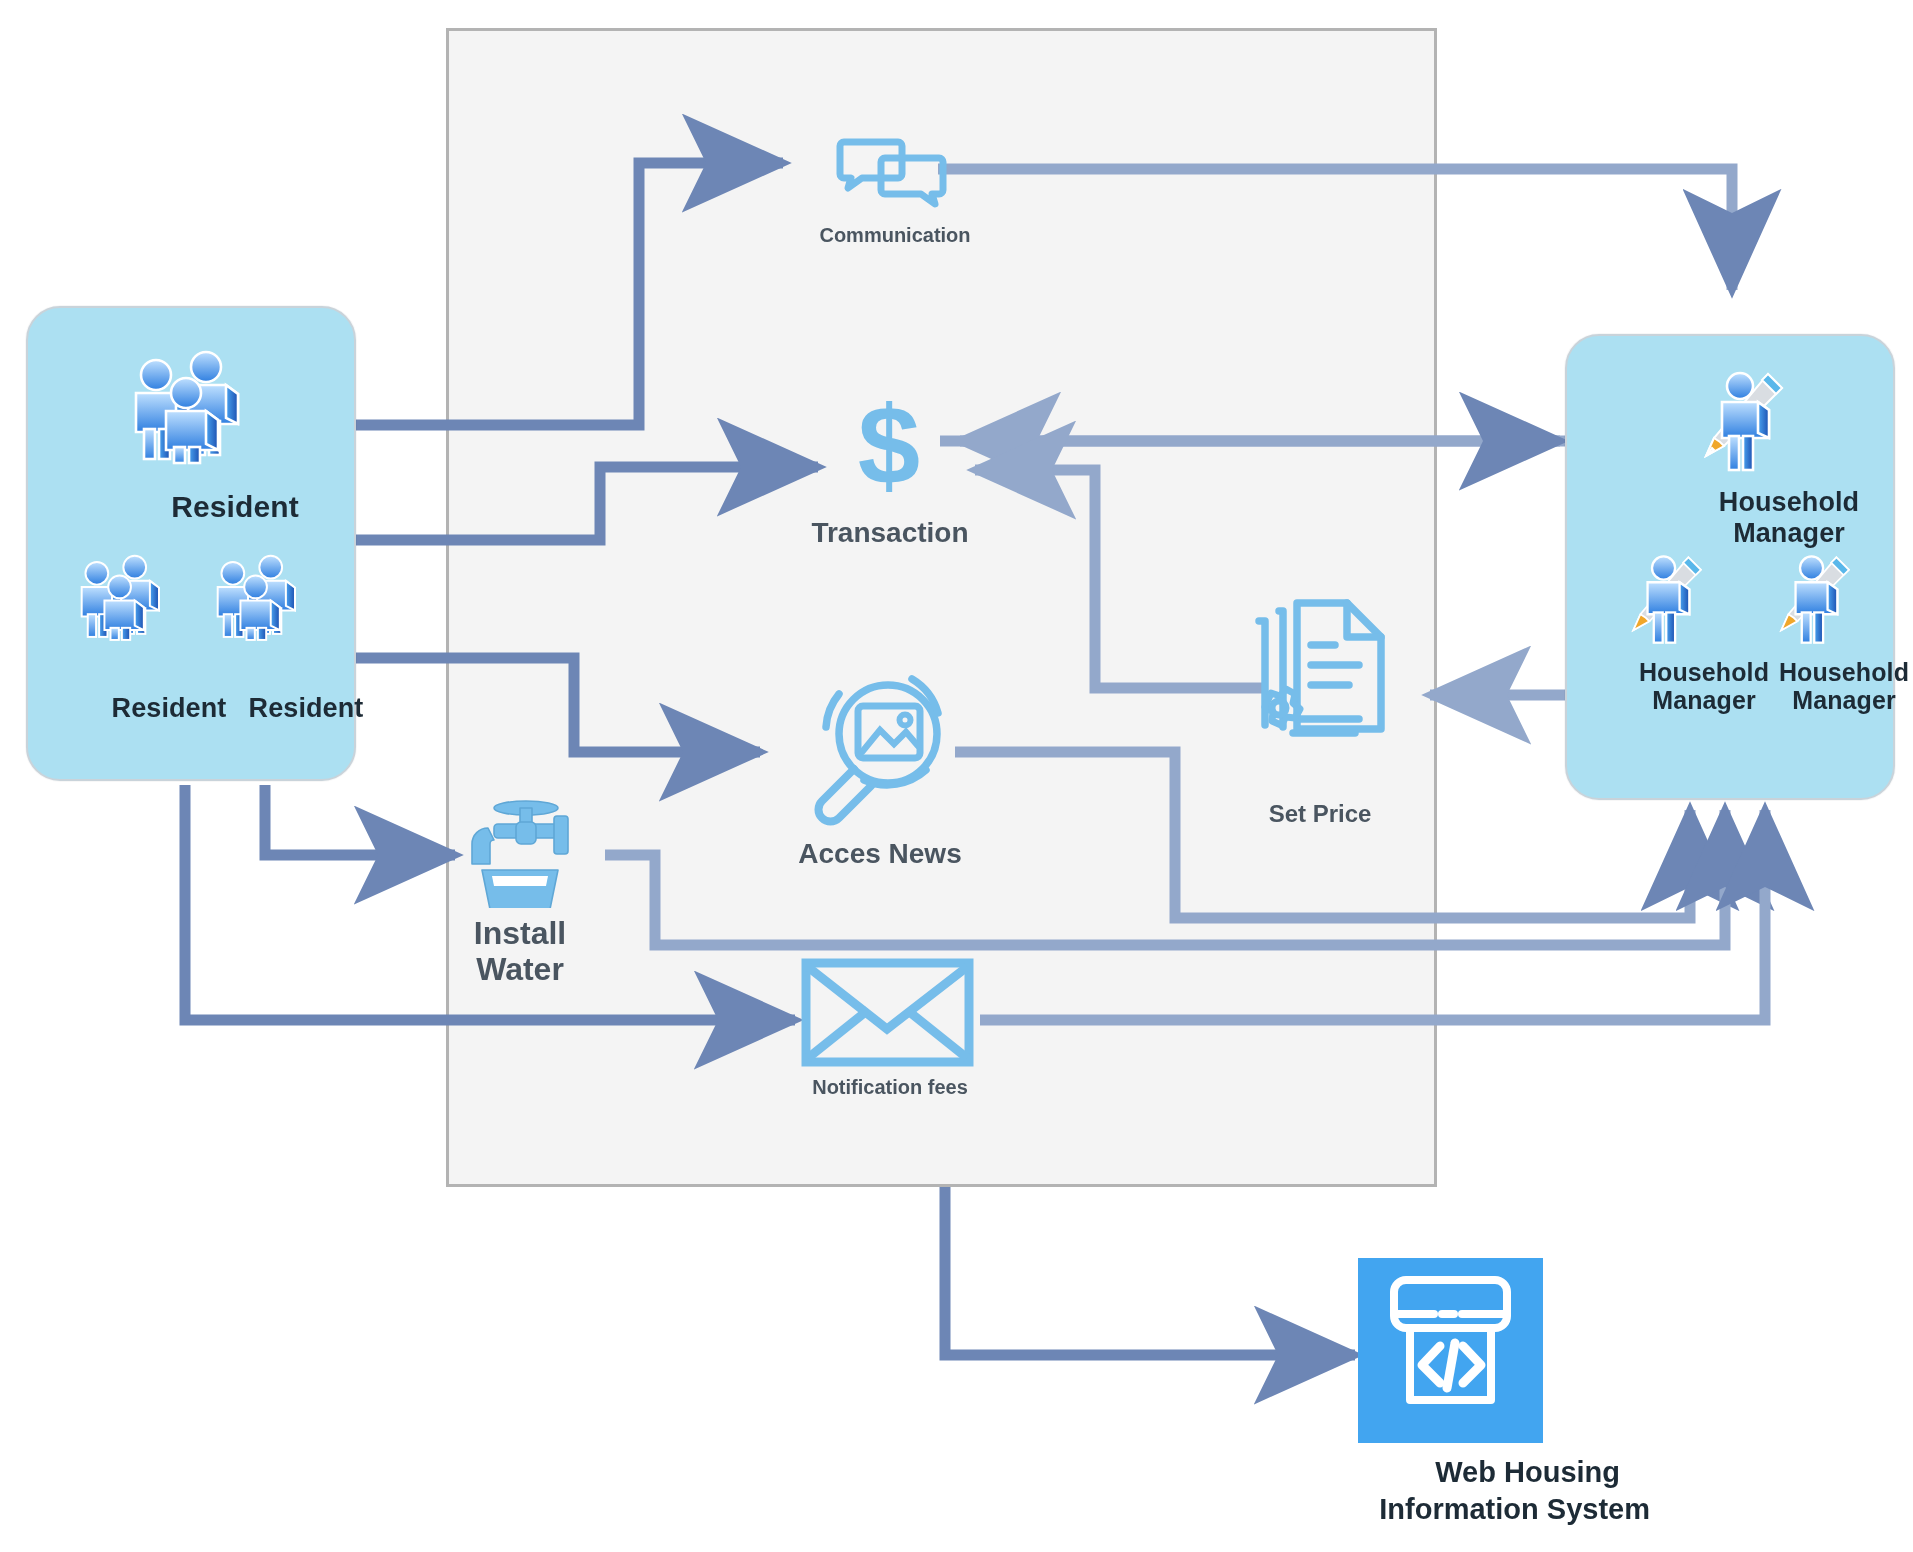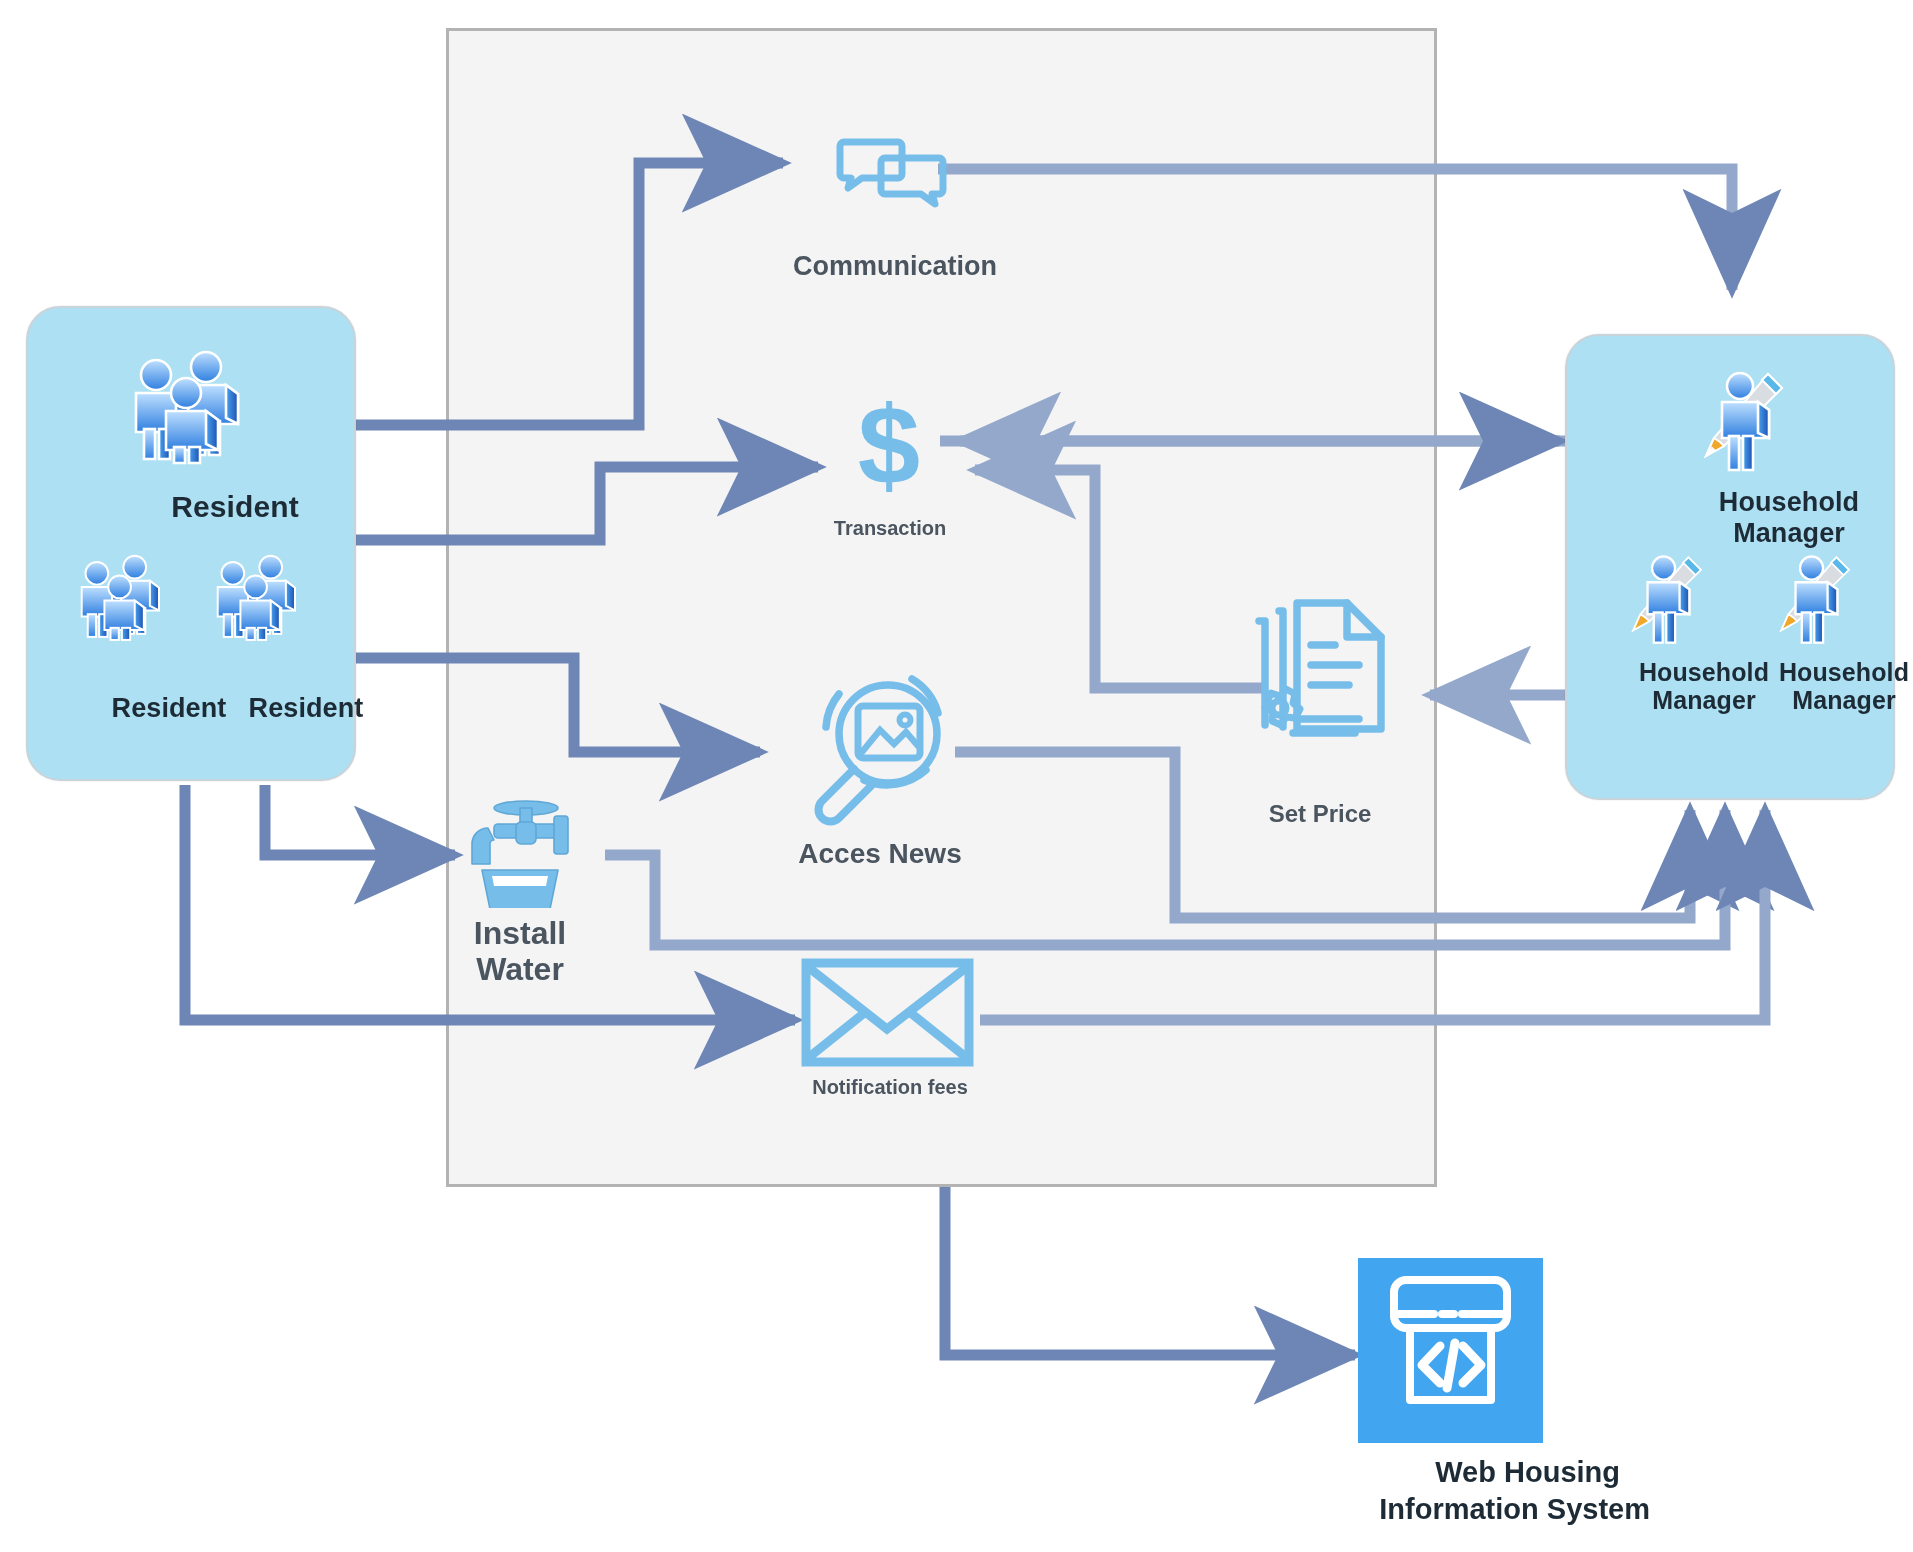--- a/index.html
+++ b/index.html
@@ -244,28 +244,28 @@
 Manager</div>
 
   <div class="icon-holder" style="left:836px;top:134px;width:115px;height:75px;">
     <svg viewBox="0 0 115 75" width="115" height="75" xmlns="http://www.w3.org/2000/svg">
       <g fill="none" stroke="#76bdea" stroke-width="7" stroke-linejoin="round" stroke-linecap="round">
         <path d="M8,8 h54 a4,4 0 0 1 4,4 v28 a4,4 0 0 1 -4,4 h-36 l-14,10 l3,-10 h-7 a4,4 0 0 1 -4,-4 v-28 a4,4 0 0 1 4,-4 z"></path>
         <path d="M49,24 h54 a4,4 0 0 1 4,4 v28 a4,4 0 0 1 -4,4 h-7 l3,10 l-14,-10 h-36 a4,4 0 0 1 -4,-4 v-28 a4,4 0 0 1 4,-4 z"></path>
       </g>
     </svg>
   </div>
-  <div class="node-label" style="left:700px;top:251px;width:390px;font-size:27px;">Communication</div>
+  <div class="node-label" style="left:700px;top:224px;width:390px;font-size:20px;">Communication</div>
 
   <div class="icon-holder" style="left:843px;top:388px;width:92px;height:112px;">
     <svg viewBox="0 0 92 112" width="92" height="112" xmlns="http://www.w3.org/2000/svg">
       <text x="46" y="96" text-anchor="middle" font-family="'Liberation Sans',sans-serif" font-size="112" font-weight="bold" fill="#76bdea">$</text>
     </svg>
   </div>
-  <div class="node-label" style="left:720px;top:517px;width:340px;font-size:20px;">Transaction</div>
+  <div class="node-label" style="left:720px;top:517px;width:340px;font-size:28px;">Transaction</div>
 
   <div class="icon-holder" style="left:800px;top:672px;width:160px;height:160px;">
     <svg viewBox="0 0 160 160" width="160" height="160" xmlns="http://www.w3.org/2000/svg">
       <g fill="none" stroke="#76bdea" stroke-width="7.5" stroke-linecap="round">
         <circle cx="88" cy="62" r="49"></circle>
         <path d="M54,97 L22,129 a12,12 0 0 0 17,17 L71,114" stroke-width="8"></path>
         <path d="M39,22 a58,58 0 0 0 -13,33"></path>
         <path d="M64,108 a58,58 0 0 0 62,-10"></path>
         <path d="M112,7 a58,58 0 0 1 26,34"></path>
         <rect x="58" y="34" width="62" height="52" rx="5" stroke-width="7"></rect>

